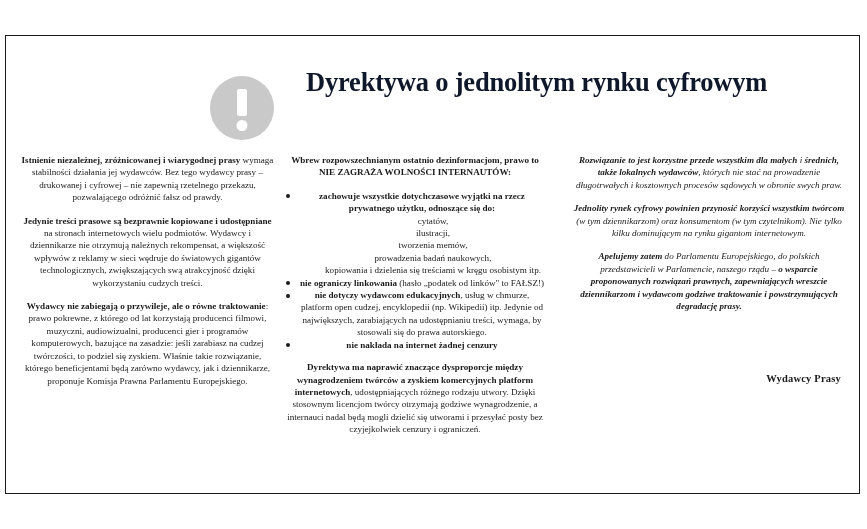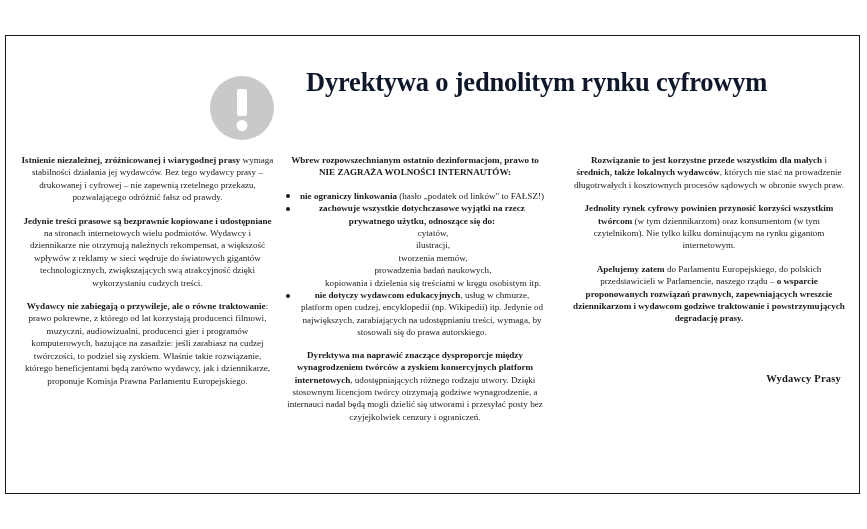--- a/index.html
+++ b/index.html
@@ -88,21 +88,21 @@
   }
   .col {
     position: absolute;
     top: 0;
     font-size: 9.1px;
     line-height: 12.4px;
     text-align: center;
   }
   .col-1 { left: 14px;  width: 255px; }
   .col-2 { left: 278px; width: 262px; }
-  .col-3 { left: 567px; width: 272px; }
+  .col-3 { left: 567px; width: 272px; font-style: italic; }
 
   .para {
     margin: 0 0 11px 0;
   }
   .para:last-child { margin-bottom: 0; }
   .b { font-weight: bold; }
   .caps { font-weight: bold; }
 
   ul.bullets {
     list-style: none;
@@ -161,31 +161,32 @@
     <div class="col col-1">
       <p class="para"><span class="b">Istnienie niezależnej, zróżnicowanej i wiarygodnej prasy</span><span> wymaga stabilności działania jej wydawców. Bez tego wydawcy prasy – drukowanej i cyfrowej – nie zapewnią rzetelnego przekazu, pozwalającego odróżnić fałsz od prawdy.</span></p>
       <p class="para"><span class="b">Jedynie treści prasowe są bezprawnie kopiowane i udostępniane</span><span> na stronach internetowych wielu podmiotów. Wydawcy i dziennikarze nie otrzymują należnych rekompensat, a większość wpływów z reklamy w sieci wędruje do światowych gigantów technologicznych, zwiększających swą atrakcyjność dzięki wykorzystaniu cudzych treści.</span></p>
       <p class="para"><span class="b">Wydawcy nie zabiegają o przywileje, ale o równe traktowanie</span><span>: prawo pokrewne, z którego od lat korzystają producenci filmowi, muzyczni, audiowizualni, producenci gier i programów komputerowych, bazujące na zasadzie: jeśli zarabiasz na cudzej twórczości, to podziel się zyskiem. Właśnie takie rozwiązanie, którego beneficjentami będą zarówno wydawcy, jak i dziennikarze, proponuje Komisja Prawna Parlamentu Europejskiego.</span></p>
     </div>
 
     <div class="col col-2">
       <p class="para"><span class="b">Wbrew rozpowszechnianym ostatnio dezinformacjom,</span><span class="b"> prawo to </span><span class="caps">NIE ZAGRAŻA WOLNOŚCI INTERNAUTÓW</span><span class="b">:</span></p>
 
       <ul class="bullets">
-        <li><span class="b">nie ograniczy linkowania</span><span> (hasło „podatek od linków" to FAŁSZ!)</span></li>
         <li><span class="b">zachowuje wszystkie dotychczasowe wyjątki na rzecz prywatnego użytku, odnoszące się do:</span><span></span>
           <ul class="subitems">
             <li>cytatów,</li>
             <li>ilustracji,</li>
             <li>tworzenia memów,</li>
             <li>prowadzenia badań naukowych,</li>
             <li>kopiowania i dzielenia się treściami w kręgu osobistym itp.</li>
           </ul>
         </li>
+        <li><span class="b">nie ograniczy linkowania</span><span> (hasło „podatek od linków" to FAŁSZ!)</span></li>
         <li><span class="b">nie dotyczy wydawcom edukacyjnych</span><span>, usług w chmurze, platform open cudzej, encyklopedii (np. Wikipedii) itp. Jedynie od największych, zarabiających na udostępnianiu treści, wymaga, by stosowali się do prawa autorskiego.</span></li>
+        <li><span class="b">nie nakłada na internet żadnej cenzury</span><span></span></li>
       </ul>
 
       <p class="para"><span class="b">Dyrektywa ma naprawić znaczące dysproporcje między wynagrodzeniem twórców a zyskiem komercyjnych platform internetowych</span><span>, udostępniających różnego rodzaju utwory. Dzięki stosownym licencjom twórcy otrzymają godziwe wynagrodzenie, a internauci nadal będą mogli dzielić się utworami i przesyłać posty bez czyjejkolwiek cenzury i ograniczeń.</span></p>
     </div>
 
     <div class="col col-3">
       <p class="para"><span class="b">Rozwiązanie to jest korzystne przede wszystkim dla małych</span><span> i </span><span class="b">średnich, także lokalnych wydawców</span><span>, których nie stać na prowadzenie długotrwałych i kosztownych procesów sądowych w obronie swych praw.</span></p>
       <p class="para"><span class="b">Jednolity rynek cyfrowy powinien przynosić korzyści wszystkim twórcom</span><span> (w tym dziennikarzom) oraz konsumentom (w tym czytelnikom). Nie tylko kilku dominującym na rynku gigantom internetowym.</span></p>
       <p class="para"><span class="b">Apelujemy zatem</span><span> do Parlamentu Europejskiego, do polskich przedstawicieli w Parlamencie, naszego rządu – </span><span class="b">o wsparcie proponowanych rozwiązań prawnych, zapewniających wreszcie dziennikarzom i wydawcom godziwe traktowanie i powstrzymujących degradację prasy.</span></p>
     </div>

